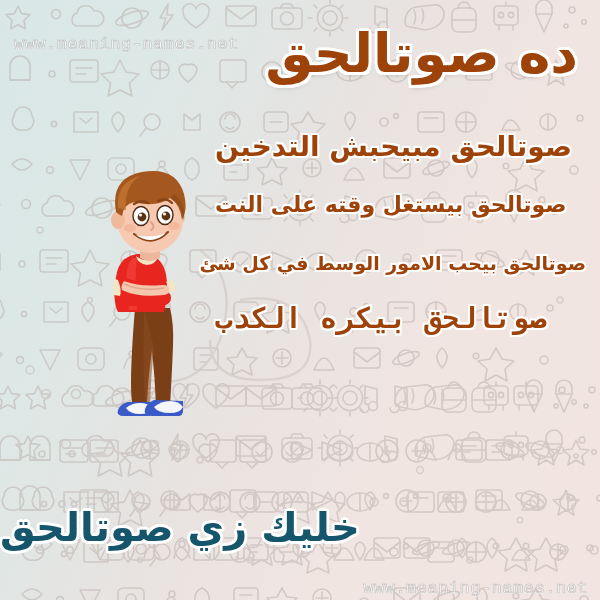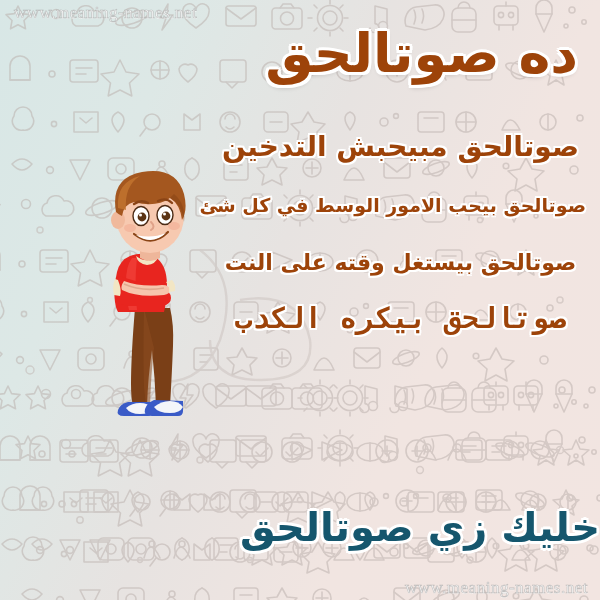--- a/index.html
+++ b/index.html
@@ -14,65 +14,66 @@
       linear-gradient(115deg,#d8e7e6 0%,#dde8e6 22%,#e7e3e1 45%,#f1e5e1 68%,#f2e5e1 100%);
   }
   
   #doodles{
     position:absolute;inset:0;opacity:.5;pointer-events:none;
   }
   #doodles svg{width:100%;height:100%;display:block;}
   
   .wm{
     position:absolute;
-    font-family:Liberation Serif, serif;
+    font-family:Liberation Mono, monospace;
     font-size:17px;letter-spacing:.5px;font-weight:400;
     color:rgba(255,255,255,.92);
     -webkit-text-stroke:.7px rgba(150,150,150,.55);
     text-shadow:0 1px 0 rgba(255,255,255,.6);
     white-space:nowrap;
+    margin-top:32px;
   }
   #wm-top{left:14px;top:3px;}
   #wm-bottom{right:12px;bottom:2px;}
   
   #title{
     position:absolute;top:14px;right:22px;
     direction:rtl;text-align:right;
     font-size:54px;line-height:1.05;font-weight:700;
     color:#9d4309;
     text-shadow:
       -2.5px -2.5px 0 #fff, 2.5px -2.5px 0 #fff,
       -2.5px  2.5px 0 #fff, 2.5px  2.5px 0 #fff,
       -3px 0 0 #fff, 3px 0 0 #fff, 0 -3px 0 #fff, 0 3px 0 #fff,
        0 3px 5px rgba(0,0,0,.18);
     white-space:nowrap;
     margin-top:12px;
   }
   
   #lines{
     position:absolute;top:118px;right:14px;left:215px;
-    direction:rtl;text-align:center;
+    direction:rtl;text-align:left;
   }
   .line{
     color:#9d4309;font-weight:700;white-space:nowrap;
     text-shadow:
       -1.6px -1.6px 0 #fff, 1.6px -1.6px 0 #fff,
       -1.6px  1.6px 0 #fff, 1.6px  1.6px 0 #fff,
       -2px 0 0 #fff, 2px 0 0 #fff, 0 -2px 0 #fff, 0 2px 0 #fff;
   }
   .l1{font-size:28px;height:58px;line-height:58px;}
   .l2{font-size:22px;height:58px;line-height:58px;}
   .l3{font-size:19px;height:58px;line-height:58px;}
   .l4{font-size:25px;height:58px;line-height:58px;}
   .l5{font-size:29px;height:58px;line-height:58px;font-family:Liberation Mono, monospace;}
   .l6{font-size:21px;height:58px;line-height:58px;}
   
   #slogan{
     position:absolute;left:0;right:0;top:505px;
-    direction:rtl;text-align:right;
+    direction:rtl;text-align:left;
     font-size:40px;font-weight:700;line-height:1.1;
     color:#15566d;
     text-shadow:
       -2.2px -2.2px 0 #fff, 2.2px -2.2px 0 #fff,
       -2.2px  2.2px 0 #fff, 2.2px  2.2px 0 #fff,
       -2.8px 0 0 #fff, 2.8px 0 0 #fff, 0 -2.8px 0 #fff, 0 2.8px 0 #fff;
     white-space:nowrap;
   }
   
   #character{
@@ -247,22 +248,22 @@
       </g>
     </svg>
   </div>
 
   <div class="wm" id="wm-top">www.meaning-names.net</div>
 
   <div id="title">ده صوتالحق</div>
 
   <div id="lines">
     <div class="line l1">صوتالحق مبيحبش التدخين</div>
+    <div class="line l2">صوتالحق بيستغل وقته على النت</div>
     <div class="line l3">صوتالحق بيحب الامور الوسط في كل شئ</div>
-    <div class="line l2">صوتالحق بيستغل وقته على النت</div>
     <div class="line l5">صوتالحق بيكره الكدب</div>
   </div>
 
   <div id="character">
     <svg viewBox="0 0 150 268" xmlns="http://www.w3.org/2000/svg" aria-hidden="true">
 
       <path d="M57 140 q-4 48 -4 76 q0 14 2 22 l14 0 q1-30 5-56 q3 28 4 56 l14 0 q2-34 3-60 q1-22 -3-38z" fill="#7a3f17"></path>
       <path d="M66 140 q-1 50 0 78 q1 12 2 20 l4 0 q1-32 4-58z" fill="#8c4d20" opacity=".55"></path>
 
       <g>

